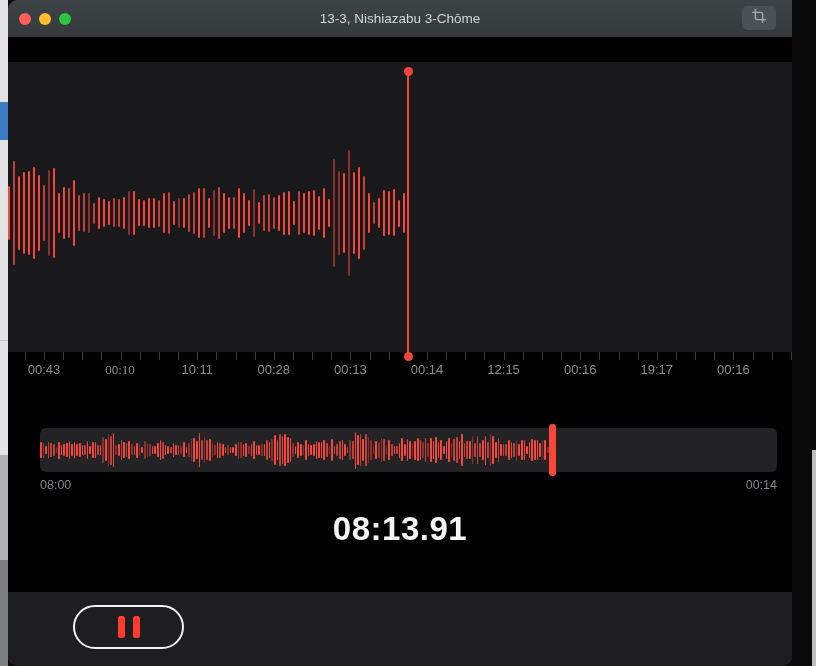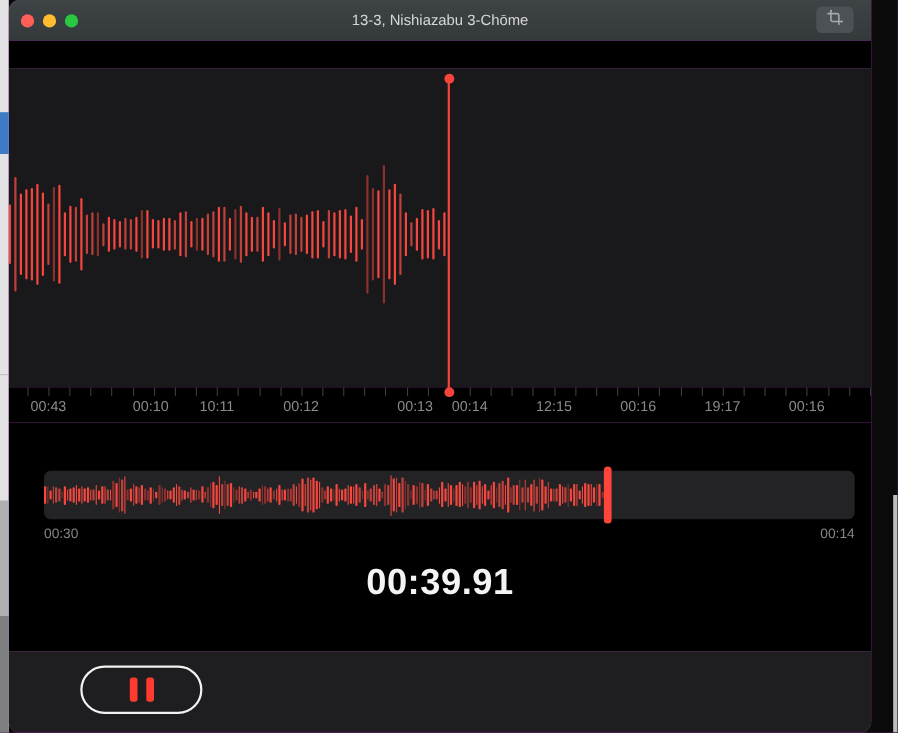--- a/index.html
+++ b/index.html
@@ -10,21 +10,21 @@
   
   .bg-sliver-left { position:absolute; left:0; top:0; width:8px; height:666px; background:#e3e3e5; }
   .sliver-blue  { position:absolute; left:0; top:102px; width:8px; height:38px; background:#3e7bc7; }
   .sliver-line  { position:absolute; left:0; top:340px; width:8px; height:1px; background:#c2c2c4; }
   .sliver-mid   { position:absolute; left:0; top:455px; width:8px; height:105px; background:#aeb0b2; }
   .sliver-dark  { position:absolute; left:0; top:560px; width:8px; height:106px; background:#7d7f81; }
   .bg-sliver-right { position:absolute; right:0; top:450px; width:4px; height:216px; background:#bcbdbf; }
 
   
   .app-window { position:absolute; left:8px; top:0; width:784px; height:666px;
-                border-radius:10px 0 10px 10px; overflow:hidden; background:#d946ef; }
+                border-radius:10px 0 10px 10px; overflow:hidden; background:#4c1d95; }
 
   
   .titlebar { position:absolute; left:0; top:0; width:100%; height:37px;
               background:linear-gradient(#3e4345,#343a3c); }
   .traffic { position:absolute; top:12.5px; width:12px; height:12px; border-radius:50%; }
   .tl-close { left:11px; background:#ff5f57; }
   .tl-min   { left:31px; background:#febc2e; }
   .tl-zoom  { left:51px; background:#28c840; }
   .win-title { position:absolute; left:0; right:0; top:0; height:37px; line-height:37px;
                text-align:center; color:#d6d6d6; font-size:13.5px; }
@@ -230,24 +230,24 @@
         <div class="tick" style="left: 648.8px;"></div>
         <div class="tick" style="left: 667.9px;"></div>
         <div class="tick" style="left: 687.1px;"></div>
         <div class="tick" style="left: 706.2px;"></div>
         <div class="tick" style="left: 725.4px;"></div>
         <div class="tick" style="left: 744.5px;"></div>
         <div class="tick" style="left: 763.7px;"></div>
         <div class="tick" style="left: 782.8px;"></div>
         <div class="tick" style="left: 802px;"></div>
         <div class="tick-label" style="left: 36px;">00:43</div>
-        <div class="tick-label" style="left: 129px;">00:10</div>
+        <div class="tick-label" style="left: 112px; font-family: Liberation Serif, serif;">00:10</div>
         <div class="tick-label" style="left: 189.2px;">10:11</div>
-        <div class="tick-label" style="left: 265.8px;">00:12</div>
-        <div class="tick-label" style="left: 342.4px; margin-left: 27px;">00:13</div>
+        <div class="tick-label" style="left: 265.8px;">00:28</div>
+        <div class="tick-label" style="left: 342.4px;">00:13</div>
         <div class="tick-label" style="left: 419px;">00:14</div>
         <div class="tick-label" style="left: 495.6px;">12:15</div>
         <div class="tick-label" style="left: 572.2px;">00:16</div>
         <div class="tick-label" style="left: 648.8px;">19:17</div>
         <div class="tick-label" style="left: 725.4px;">00:16</div>
         <div class="tick-label" style="left: 802px;">00:19</div>
       </div>
 
     <div class="lower">
       <div class="minimap" id="minimap">
@@ -443,23 +443,23 @@
           <div class="mini-bar" style="background: rgb(245, 71, 62); left: 488.8px; width: 1.6px; top: 14.4px; height: 15.3px;"></div>
           <div class="mini-bar" style="background: rgb(245, 71, 62); left: 491.4px; width: 1.6px; top: 11.3px; height: 21.4px;"></div>
           <div class="mini-bar" style="background: rgb(245, 71, 62); left: 494px; width: 1.6px; top: 12.4px; height: 19.2px;"></div>
           <div class="mini-bar" style="background: rgb(245, 71, 62); left: 496.6px; width: 1.6px; top: 11.6px; height: 20.8px;"></div>
           <div class="mini-bar" style="background: rgb(245, 71, 62); left: 499.2px; width: 1.6px; top: 14.8px; height: 14.4px;"></div>
           <div class="mini-bar" style="background: rgb(138, 49, 45); left: 501.8px; width: 1.6px; top: 11.5px; height: 20.9px;"></div>
           <div class="mini-bar" style="background: rgb(245, 71, 62); left: 504.4px; width: 1.6px; top: 11.6px; height: 20.8px;"></div>
           <div class="mini-bar" style="background: rgb(138, 49, 45); left: 507px; width: 1.6px; top: 18.7px; height: 6.6px;"></div>
           <div class="mini-bar" style="background: rgb(192, 65, 58); left: 509.6px; width: 1.6px; top: 16.6px; height: 10.8px;"></div>
         </div>
-      <div class="mini-label mini-label-start">00:30</div>
+      <div class="mini-label mini-label-start">08:00</div>
       <div class="mini-label mini-label-end">00:14</div>
-      <div class="big-time">00:39.91</div>
+      <div class="big-time">08:13.91</div>
     </div>
 
     <div class="toolbar">
       <button class="pause-btn">
         <span class="pause-bar"></span>
         <span class="pause-bar"></span>
       </button>
 
     </div>
 

